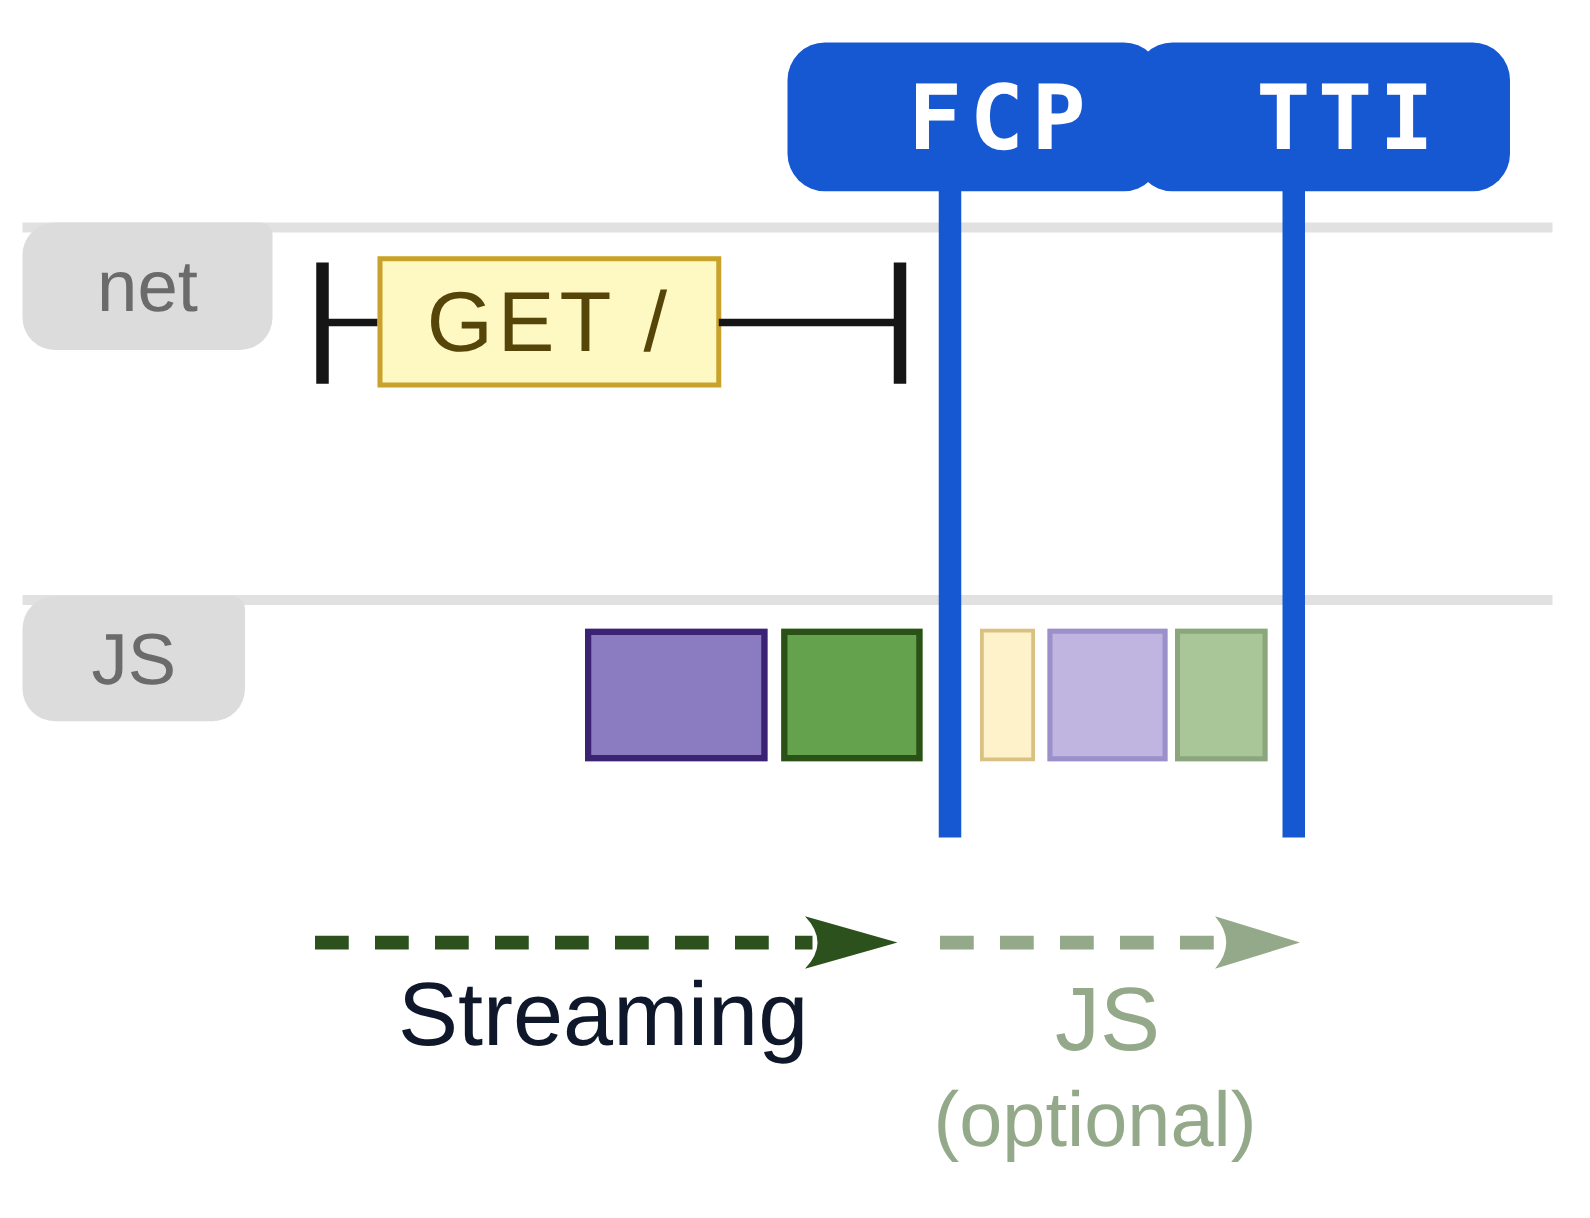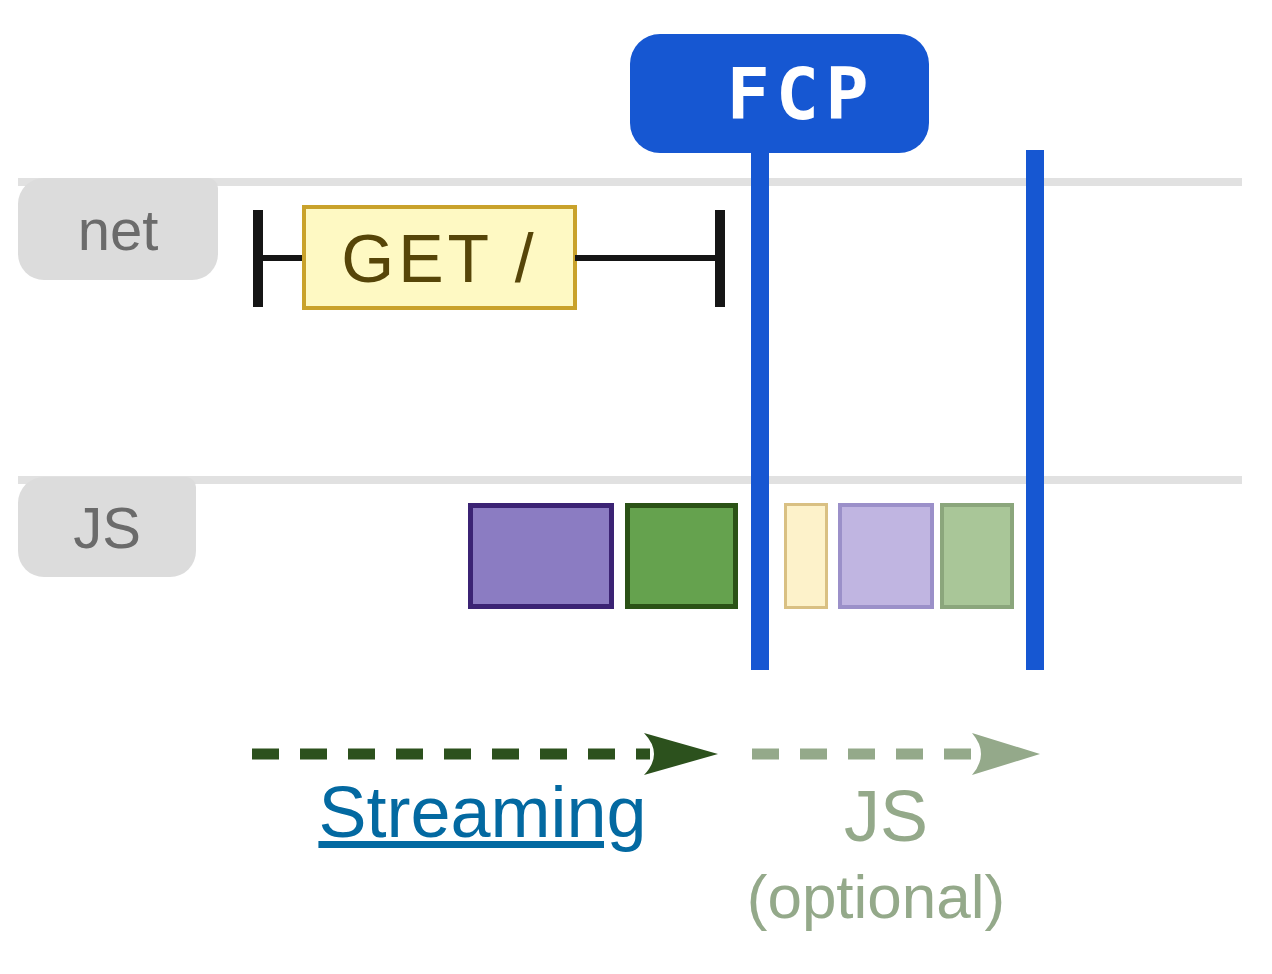--- a/index.html
+++ b/index.html
@@ -49,20 +49,23 @@
   <div class="lane-tab" style="left:18px; top:477px; width:178px; height:100px;">
     <span>JS</span>
   </div>
 
   <div class="pole" style="left:751px"></div>
   <div class="pole" style="left:1026px"></div>
 
   <div class="badge" style="left:630px; width:263px;">
     <span>FCP</span>
   </div>
+  <div class="badge" style="left:908px; width:264px;">
+    <span>TTI</span>
+  </div>
 
   <div class="tick" style="left:253px"></div>
   <div class="whisker-line" style="left:260px; width:46px;"></div>
   <div class="req-box" style="background: #fef9c3; border-color: rgb(201, 162, 43);">
     <span>GET /</span>
   </div>
   <div class="whisker-line" style="left:575px; width:144px;"></div>
   <div class="tick" style="left:715px"></div>
 
   <div class="task" style="left: 468px; width: 146px; border-width: 5px; background: rgb(139, 124, 194); border-color: rgb(59, 35, 116);"></div>
@@ -73,17 +76,17 @@
 
   <svg class="arrow-svg" style="left:252px; width:468px;" viewBox="0 0 468 44">
     <path d="M0 22 H398" fill="none" stroke-width="11" stroke-dasharray="27 21" stroke="#2c511d"></path>
     <path d="M392 1 L466 22 L392 43 Q412 22 392 1 Z" fill="#2c511d"></path>
   </svg>
   <svg class="arrow-svg" style="left:750px; width:292px;" viewBox="0 0 292 44">
     <path d="M2 22 H226" fill="none" stroke-width="11" stroke-dasharray="27 21" stroke="#94a98a"></path>
     <path d="M222 1 L290 22 L222 43 Q240 22 222 1 Z" fill="#94a98a"></path>
   </svg>
 
-  <div class="phase-label streaming-label" style="color: #0369a1; text-decoration: underline;">Streaming</div>
+  <div class="phase-label streaming-label" style="color: #0f172a;">Streaming</div>
   <div class="phase-label js-label" style="color: rgb(148, 169, 138);">JS</div>
   <div class="phase-label optional-label" style="color: rgb(148, 169, 138);">(optional)</div>
 
 </div>
 
 </body></html>

